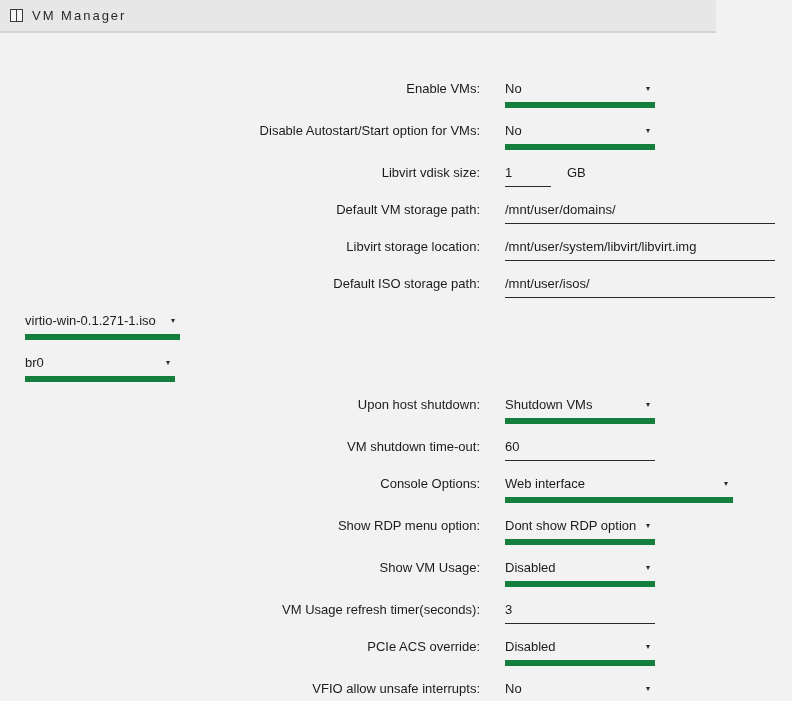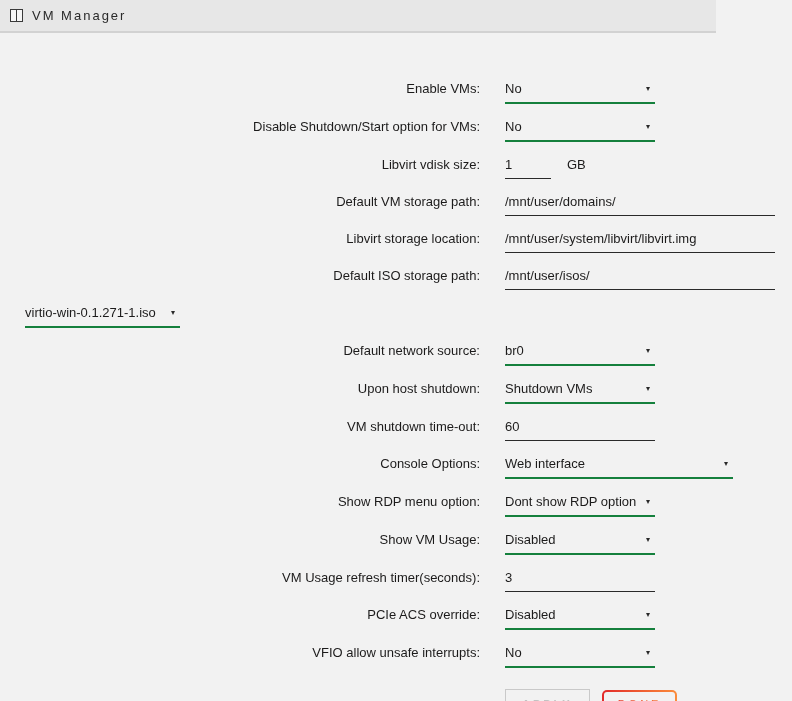--- a/index.html
+++ b/index.html
@@ -57,21 +57,21 @@
     margin-left: 25px;
     display: flex;
     align-items: flex-start;
   }
 
   
   .uselect {
     display: flex;
     justify-content: space-between;
     align-items: flex-start;
-    border-bottom: 2px solid #15803d;
+    border-bottom: 6px solid #15803d;
     padding-bottom: 6px;
     font-size: 13px;
     line-height: 15px;
     color: #1c1b1b;
     cursor: pointer;
     white-space: nowrap;
     overflow: hidden;
   }
   .uselect .sel-value { overflow: hidden; }
   .uselect .sel-arrow {
@@ -182,21 +182,21 @@
         <div class="row">
           <div class="row-label">Enable VMs:</div>
           <div class="control-cell">
             <div class="uselect size-sm" tabindex="0">
               <span class="sel-value">No</span>
               <span class="sel-arrow">▾</span>
             </div>
           </div>
         </div>
         <div class="row">
-          <div class="row-label">Disable Shutdown/Start option for VMs:</div>
+          <div class="row-label">Disable Autostart/Start option for VMs:</div>
           <div class="control-cell">
             <div class="uselect size-sm" tabindex="0">
               <span class="sel-value">No</span>
               <span class="sel-arrow">▾</span>
             </div>
           </div>
         </div>
         <div class="row">
           <div class="row-label">Libvirt vdisk size:</div>
           <div class="control-cell">
@@ -224,21 +224,20 @@
         </div>
         <div class="row">
           <div class="control-cell">
             <div class="uselect size-md" tabindex="0">
               <span class="sel-value">virtio-win-0.1.271-1.iso</span>
               <span class="sel-arrow">▾</span>
             </div>
           </div>
         </div>
         <div class="row">
-          <div class="row-label">Default network source:</div>
           <div class="control-cell">
             <div class="uselect size-sm" tabindex="0">
               <span class="sel-value">br0</span>
               <span class="sel-arrow">▾</span>
             </div>
           </div>
         </div>
         <div class="row">
           <div class="row-label">Upon host shutdown:</div>
           <div class="control-cell">

